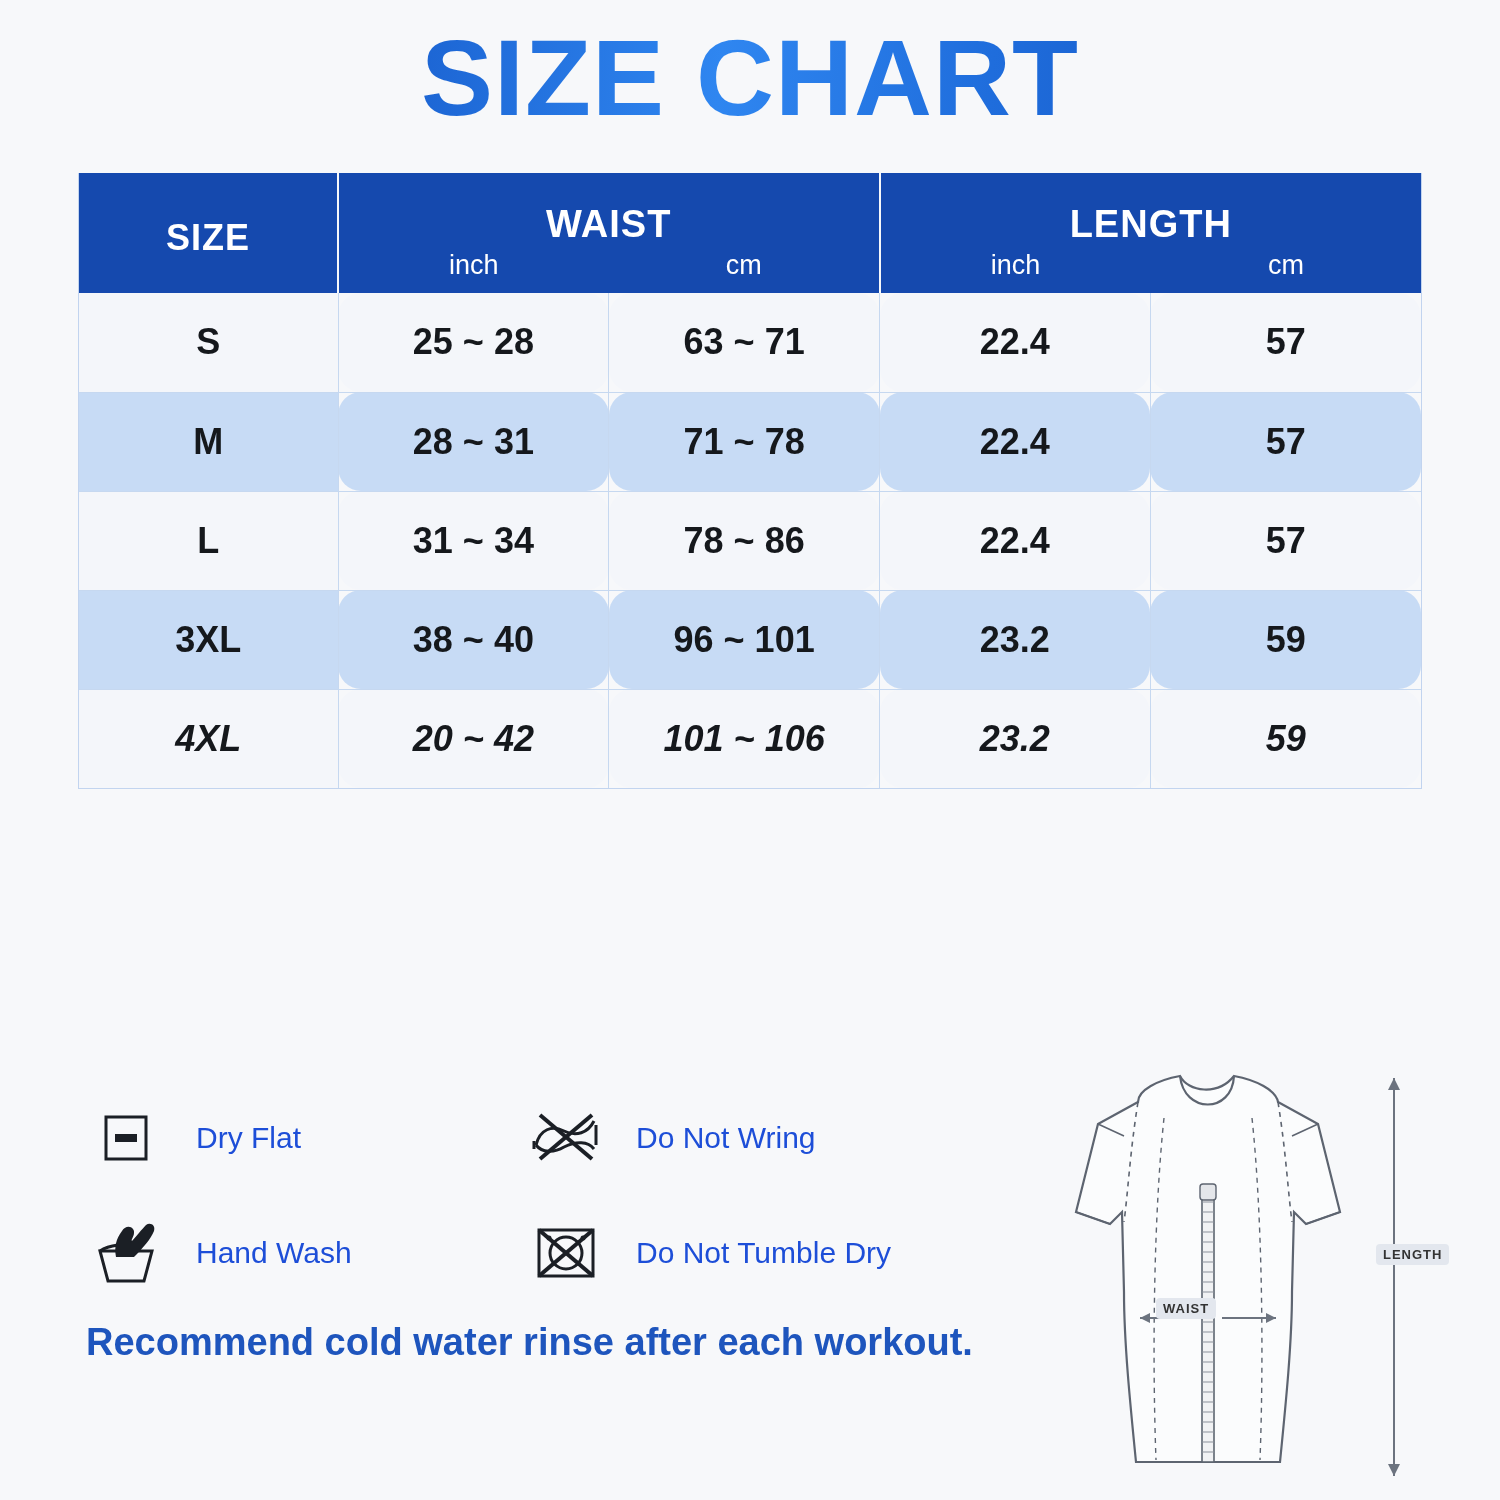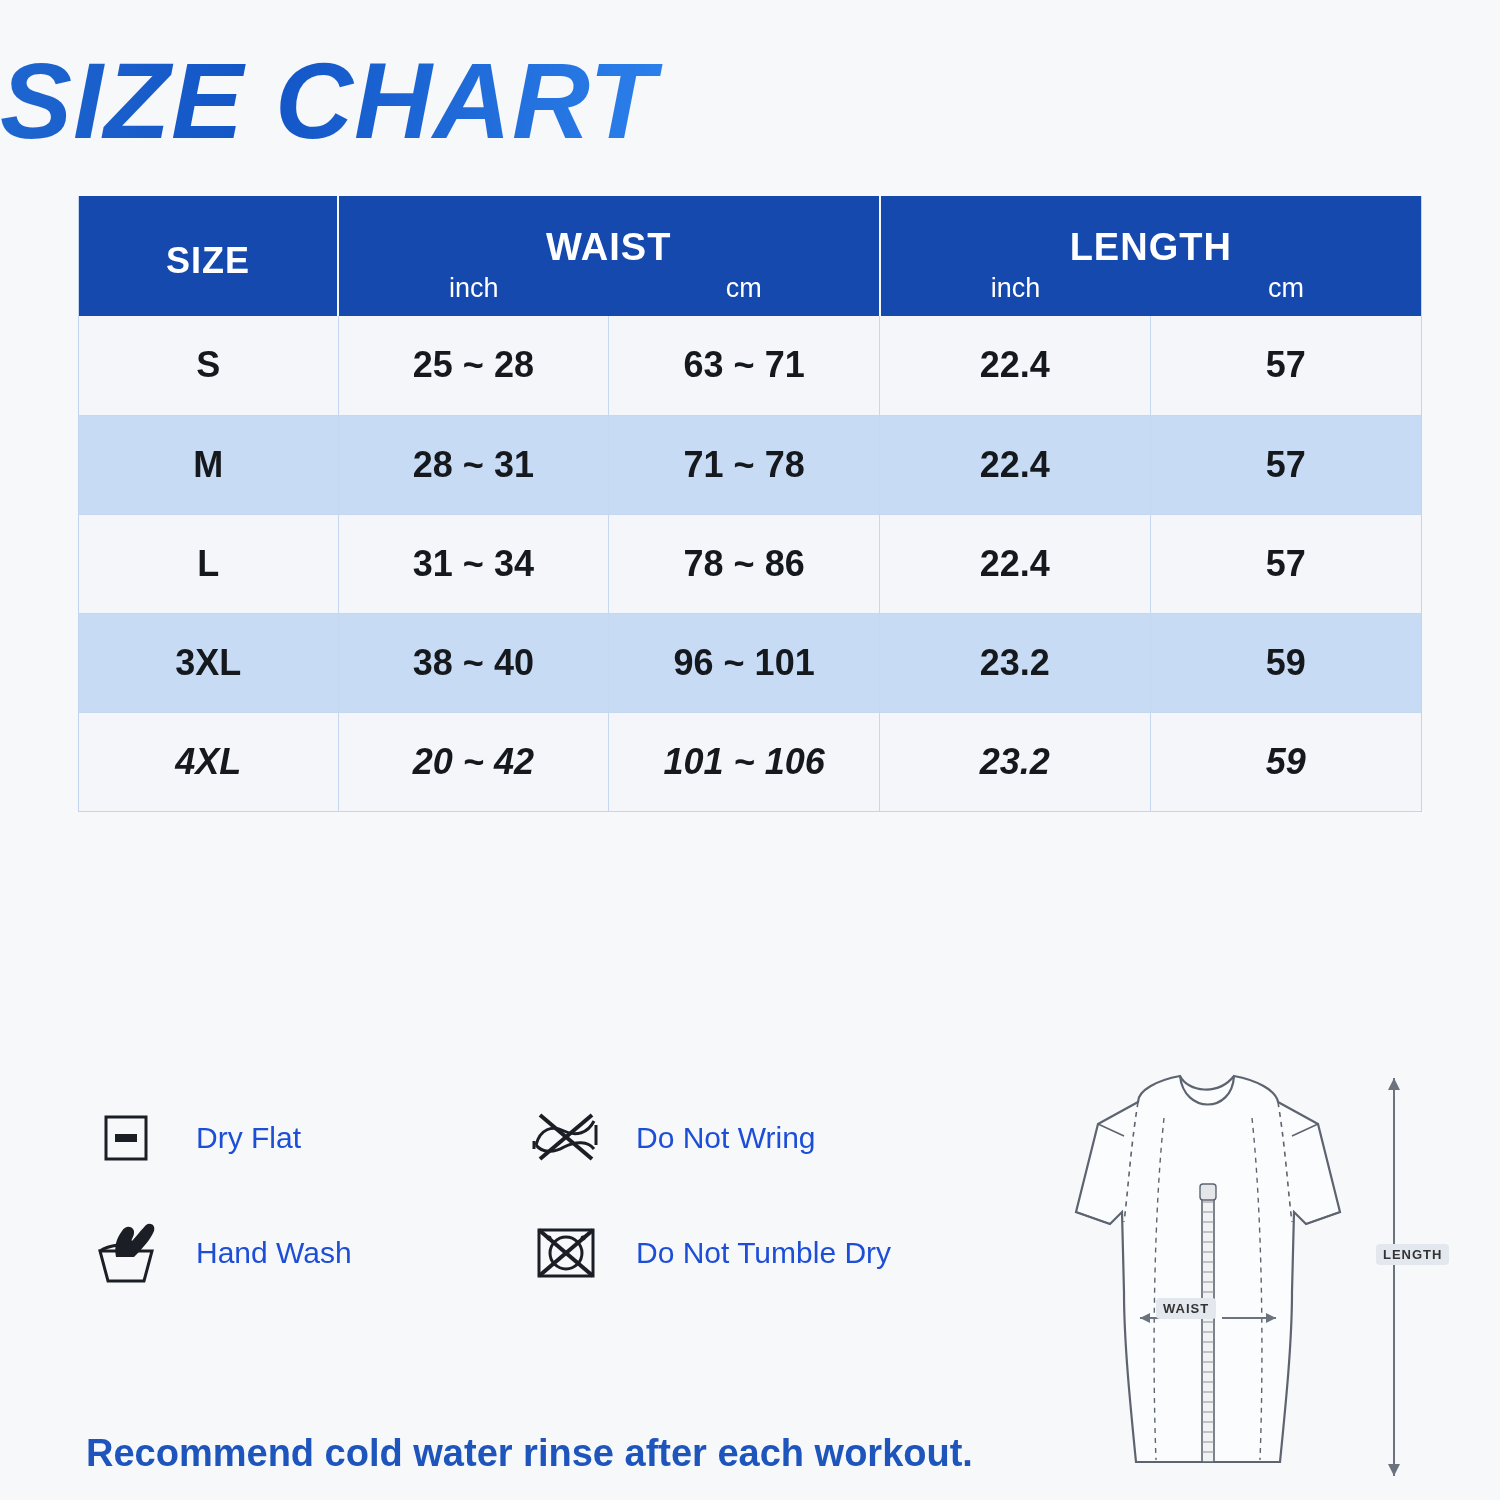--- a/index.html
+++ b/index.html
@@ -7,32 +7,31 @@
     width: 1500px;
     height: 1500px;
     background: #f7f8fa;
     font-family: "Liberation Sans", sans-serif;
     overflow: hidden;
     position: relative;
   }
 
   
   .title {
-    text-align: left;
+    text-align: center;
     font-size: 108px;
     font-weight: bold;
     letter-spacing: 1px;
-    padding-top: 33px;
+    padding-top: 10px;
     background: linear-gradient(95deg, #1e66d0 0%, #1355c6 18%, #2f86f0 48%, #1f6ddc 66%, #0f47b4 100%);
     -webkit-background-clip: text;
     background-clip: text;
     color: transparent;
     -webkit-text-fill-color: transparent;
     line-height: 1.25;
-    font-style: italic;
   }
 
   
   .table-wrap {
     margin: 28px 78px 0 78px;
     border: 1px solid #c2d4ef;
     border-top: none;
   }
   table { width: 100%; border-collapse: collapse; table-layout: fixed; margin-top: 18px; }
 
@@ -81,38 +80,38 @@
     height: 99px;
     border-right: 1px solid #c6d8f0;
     border-bottom: 1px solid #c6d8f0;
   }
   tbody td:last-child { border-right: none; }
   tbody tr:last-child td { border-bottom: none; font-style: italic; }
   tbody tr.odd td { background: #f4f6fa; }
   tbody tr.even td { background: #c7dbf5; }
 
   .col-size { width: 19.3%; }
-  .col-q { width: 20.175%; }
+  .col-q { width: 20.175%; border-radius: 23px; }
 
   
   .care {
     position: absolute;
     left: 78px;
     top: 1105px;
     width: 880px;
   }
   .care-row { display: flex; align-items: center; margin-bottom: 46px; }
   .care-cell { display: flex; align-items: center; width: 440px; }
   .care-ico { width: 96px; display: flex; justify-content: center; align-items: center; }
   .care-label { font-size: 30px; color: #1d4ed8; margin-left: 22px; }
 
   .note {
     position: absolute;
     left: 86px;
-    top: 1432px;
+    top: 1321px;
     font-size: 38px;
     font-weight: bold;
     color: #1e55bd;
   }
 
   
   .garment {
     position: absolute;
     right: 42px;
     top: 1062px;

